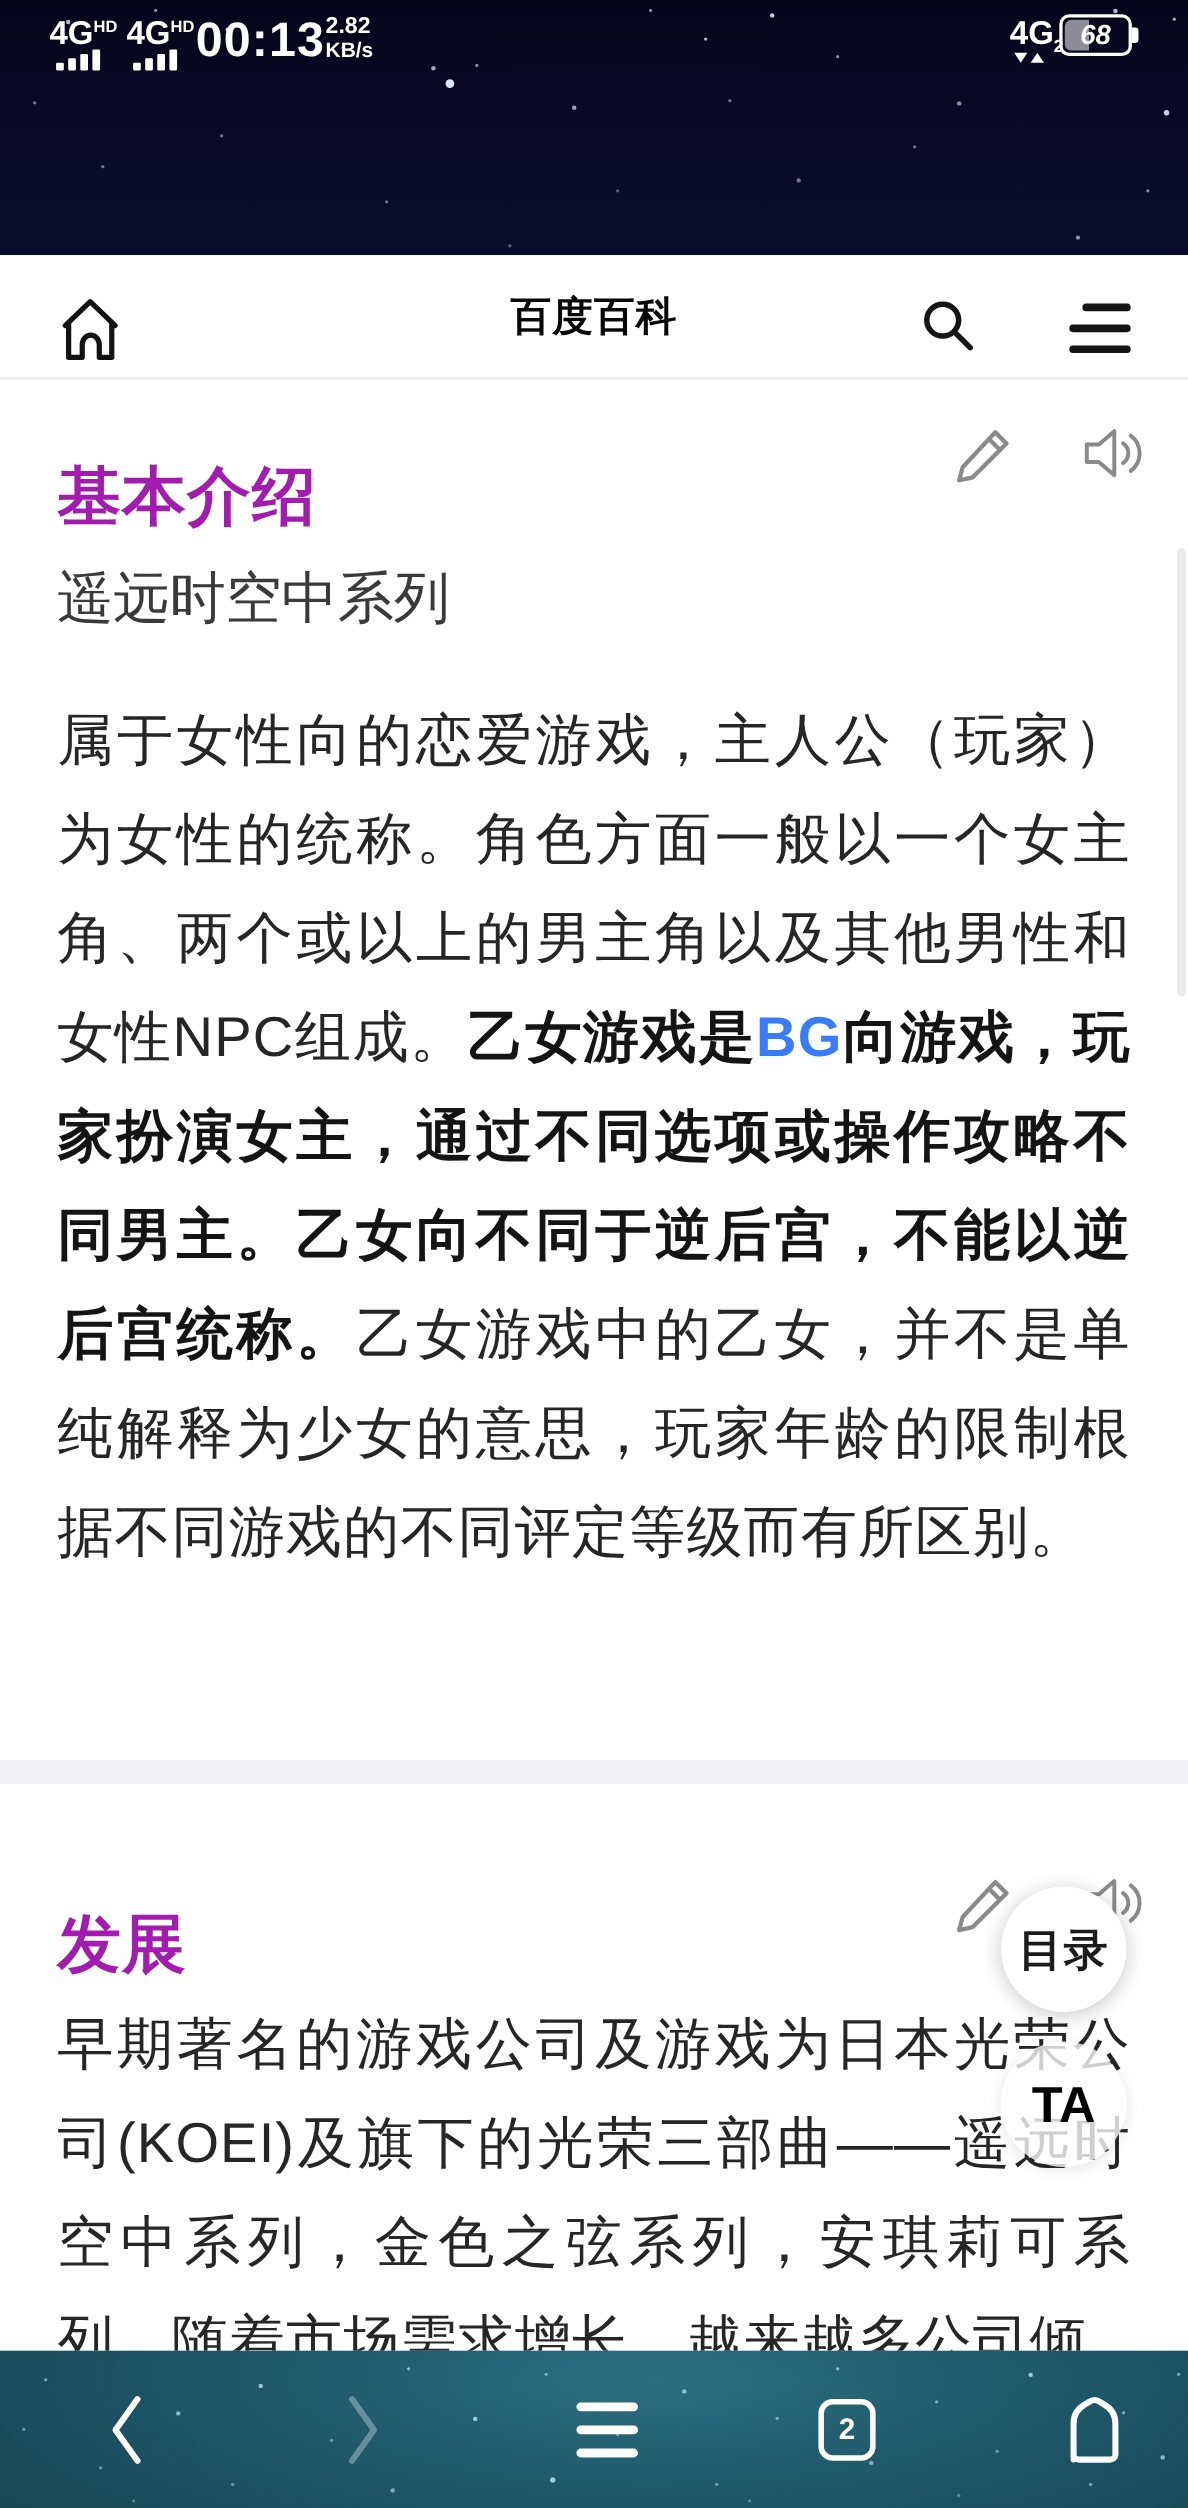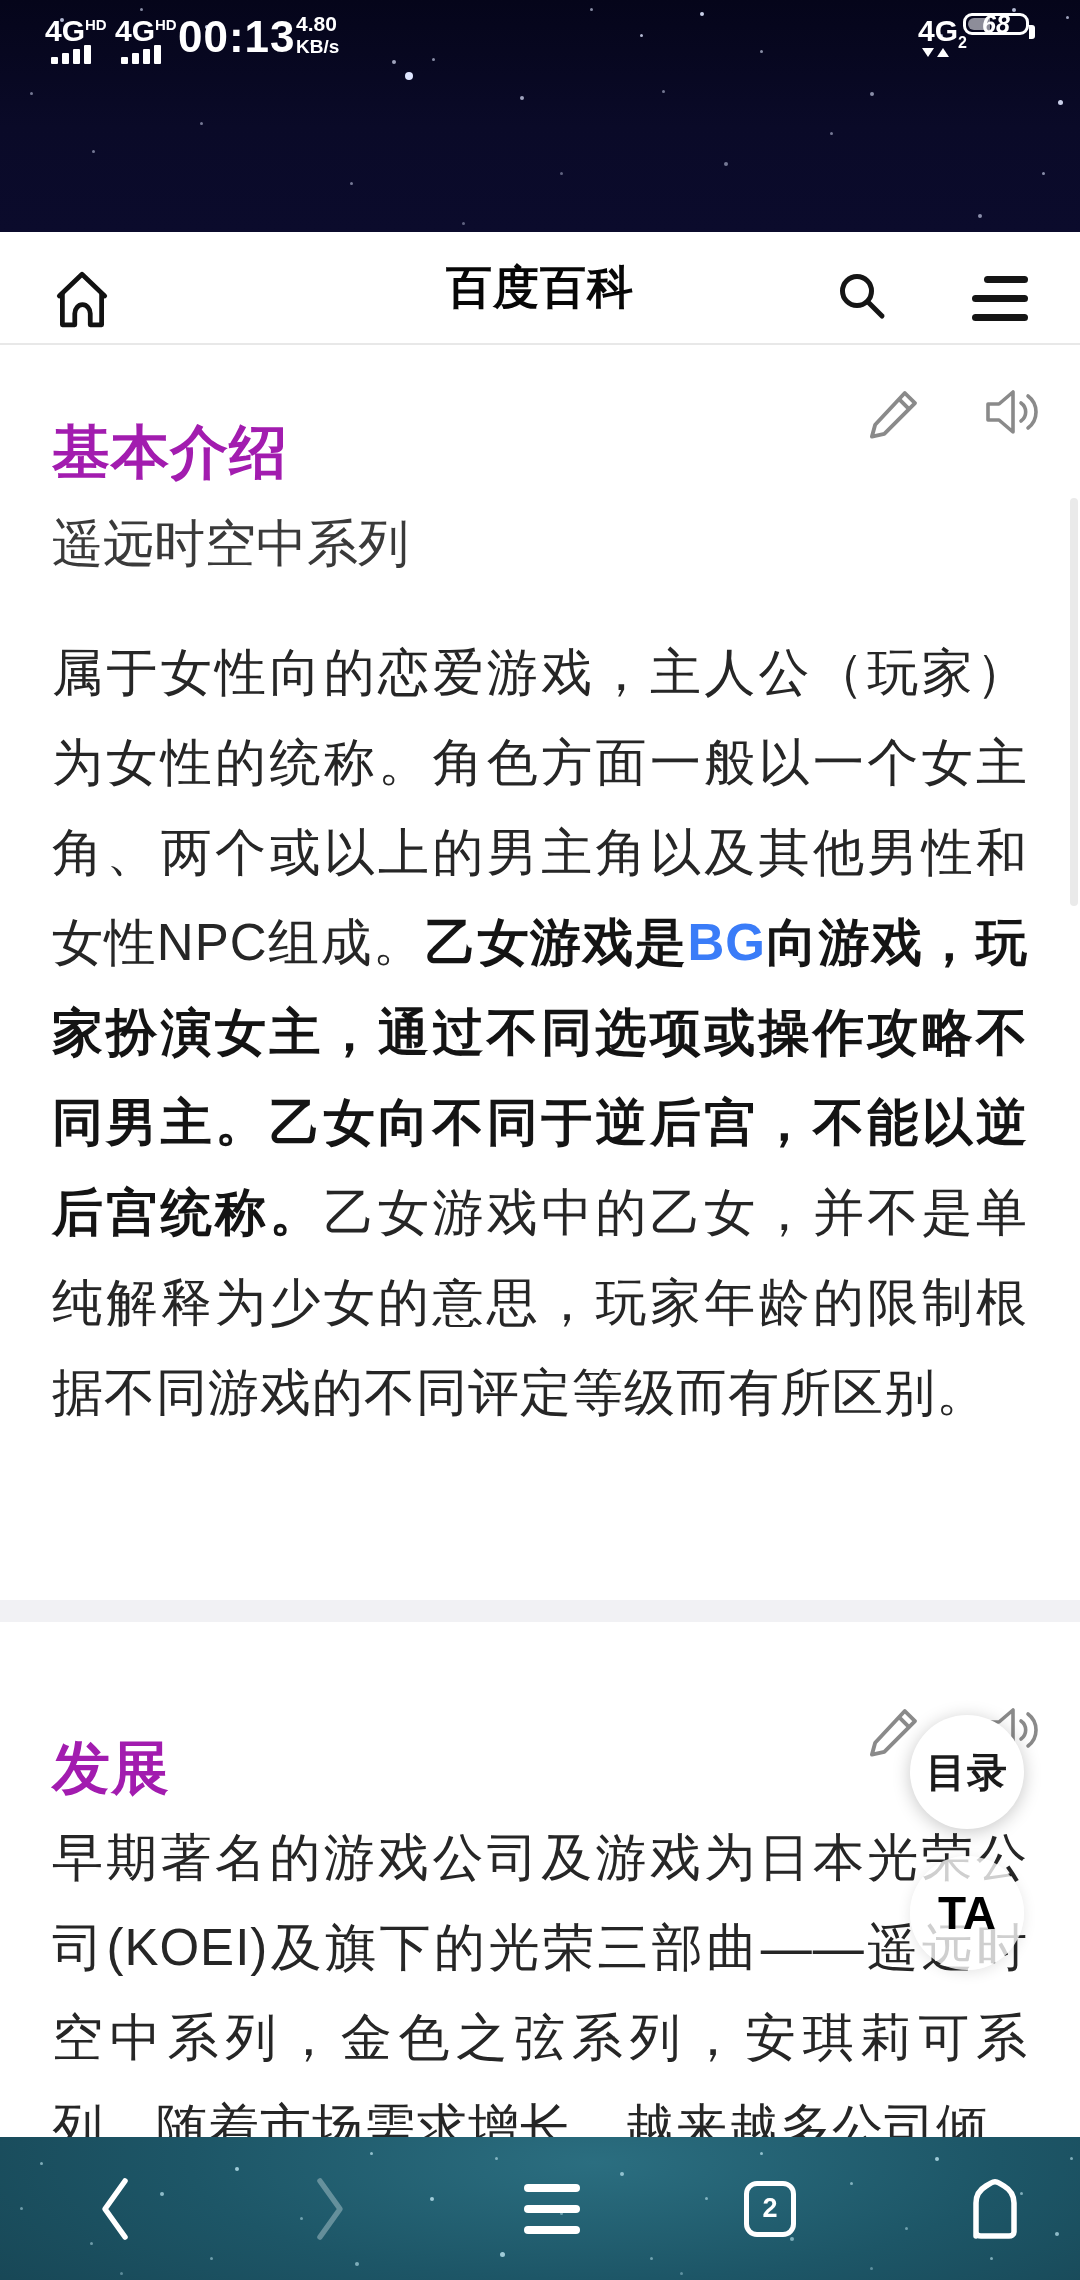--- a/index.html
+++ b/index.html
@@ -24,39 +24,39 @@
   .sig-bars i{display:block;width:7px;background:#fff;border-radius:1px;}
   .clock{position:absolute;left:178px;top:12px;font-size:44px;font-weight:600;letter-spacing:1px;}
   .speed{position:absolute;left:296px;top:13px;line-height:22px;font-size:21px;font-weight:600;}
   .speed .unit{font-size:19px;}
   .net-right{position:absolute;left:918px;top:14px;font-size:30px;font-weight:800;}
   .net-right sub{font-size:16px;font-weight:800;}
   .updown{position:absolute;left:922px;top:48px;display:flex;gap:3px;}
   .tri{width:0;height:0;border-left:6px solid transparent;border-right:6px solid transparent;}
   .tri.down{border-top:9px solid #ffffff;}
   .tri.up{border-bottom:9px solid #ffffff;}
-  .battery{position:absolute;left:963px;top:13px;width:66px;height:22px;
+  .battery{position:absolute;left:963px;top:13px;width:66px;height:38px;
     border:3px solid #fff;border-radius:9px;box-sizing:border-box;}
   .battery .fill{position:absolute;left:2px;top:2px;bottom:2px;width:22px;border-radius:6px 0 0 6px;}
   .battery .pct{position:absolute;left:0;top:0;width:100%;height:100%;display:flex;
     align-items:center;justify-content:center;font-size:25px;font-weight:600;color:#fff;}
   .battery .nub{position:absolute;right:-9px;top:9px;width:6px;height:14px;background:#fff;border-radius:0 3px 3px 0;}
   
   .addr-bar{position:absolute;left:30px;top:107px;width:1020px;height:101px;
     background:#3e4055;border-radius:6px;}
   .lock-icon{position:absolute;left:47px;top:16px;}
   .addr-title{position:absolute;left:150px;top:26px;font-size:44px;color:#f3f3f8;letter-spacing:1px;
     white-space:nowrap;}
   .refresh-icon{position:absolute;right:42px;top:22px;opacity:.95;}
   
   .app-header{position:absolute;left:0;top:232px;width:1080px;height:113px;background:#fff;
     border-bottom:2px solid #e8e8e8;box-sizing:border-box;}
   .home-btn{position:absolute;left:50px;top:33px;width:64px;height:64px;}
   .app-title{position:absolute;left:0;top:0;width:100%;height:100%;display:flex;align-items:center;
-    justify-content:center;font-size:46px;font-weight:700;color:#070707;letter-spacing:1px;}
+    justify-content:center;font-size:37px;font-weight:700;color:#070707;letter-spacing:1px;}
   .search-btn{position:absolute;left:836px;top:38px;width:52px;height:52px;}
   .list-btn{position:absolute;left:972px;top:42px;width:56px;height:50px;}
   
   .content{position:absolute;left:0;top:345px;width:1080px;height:1792px;background:#fff;overflow:hidden;}
   .h2{position:absolute;left:52px;font-size:58px;font-weight:700;color:#a21caf;letter-spacing:1px;line-height:64px;}
   .h2.intro{top:27px;}
   .h2.dev{top:1343px;}
   .tool-icon{position:absolute;width:56px;height:56px;}
   .pencil1{left:866px;top:41px;}
   .speaker1{left:982px;top:39px;}
@@ -142,21 +142,21 @@
       <span class="net-label"><span>4G</span><sup>HD</sup></span>
       <span class="sig-bars">
         <i style="height:7px"></i>
           <i style="height:11px"></i>
           <i style="height:15px"></i>
           <i style="height:19px"></i>
       </span>
     </div>
     <span class="clock">00:13</span>
     <span class="speed">
-      <span>4.80</span><br>
+      <span>2.82</span><br>
       <span class="unit">KB/s</span>
     </span>
     <span class="net-right"><span>4G</span><sub>2</sub></span>
     <span class="updown">
       <i class="tri down"></i>
         <i class="tri up"></i>
     </span>
     <span class="battery">
       <i class="fill" style="background: rgb(141, 141, 153);"></i>
       <i class="pct">68</i>

